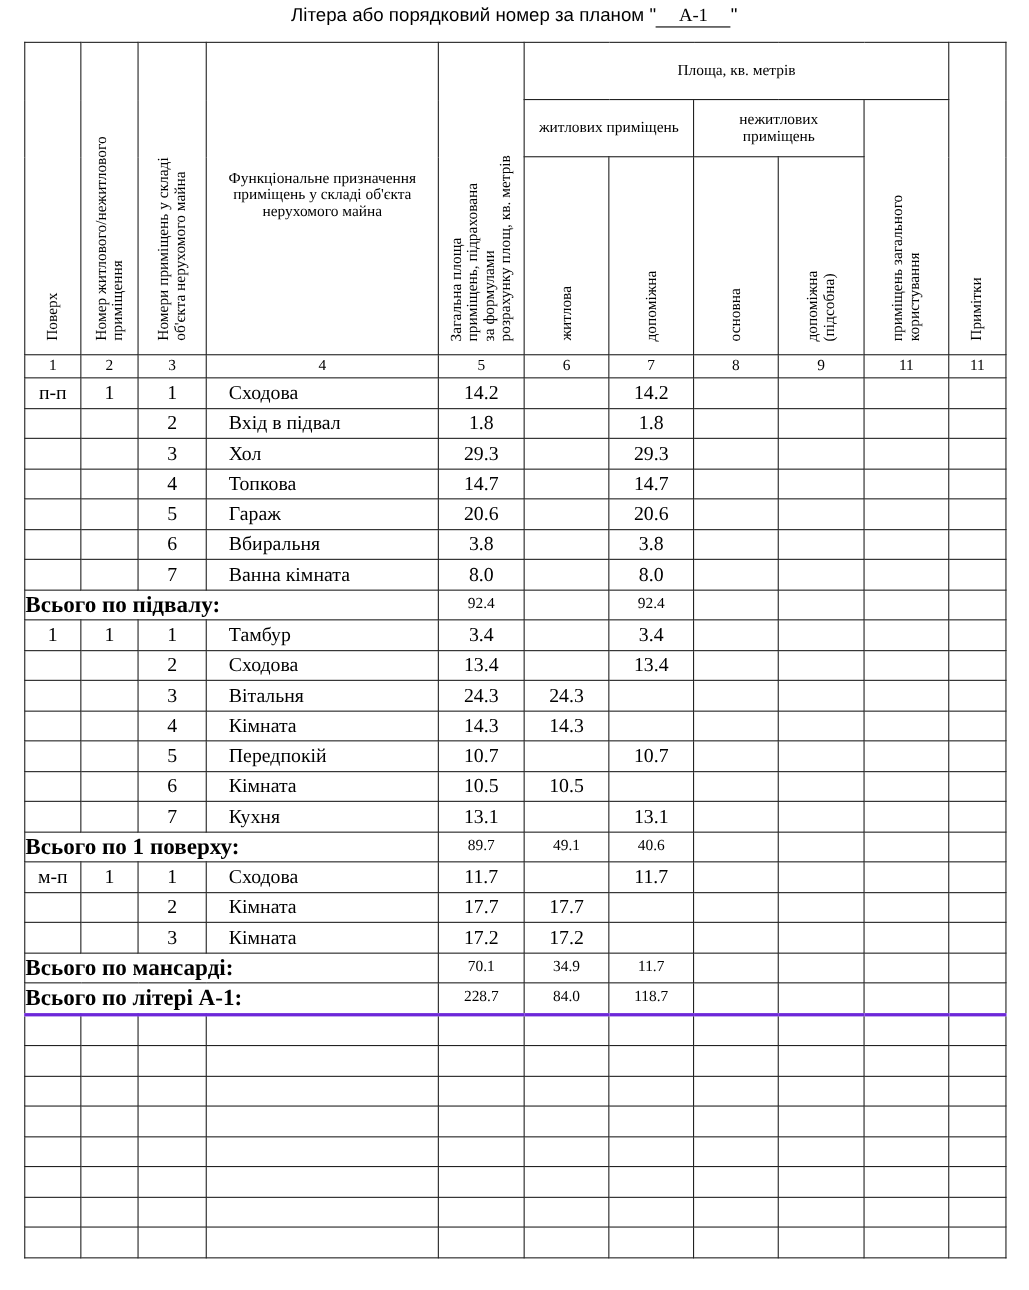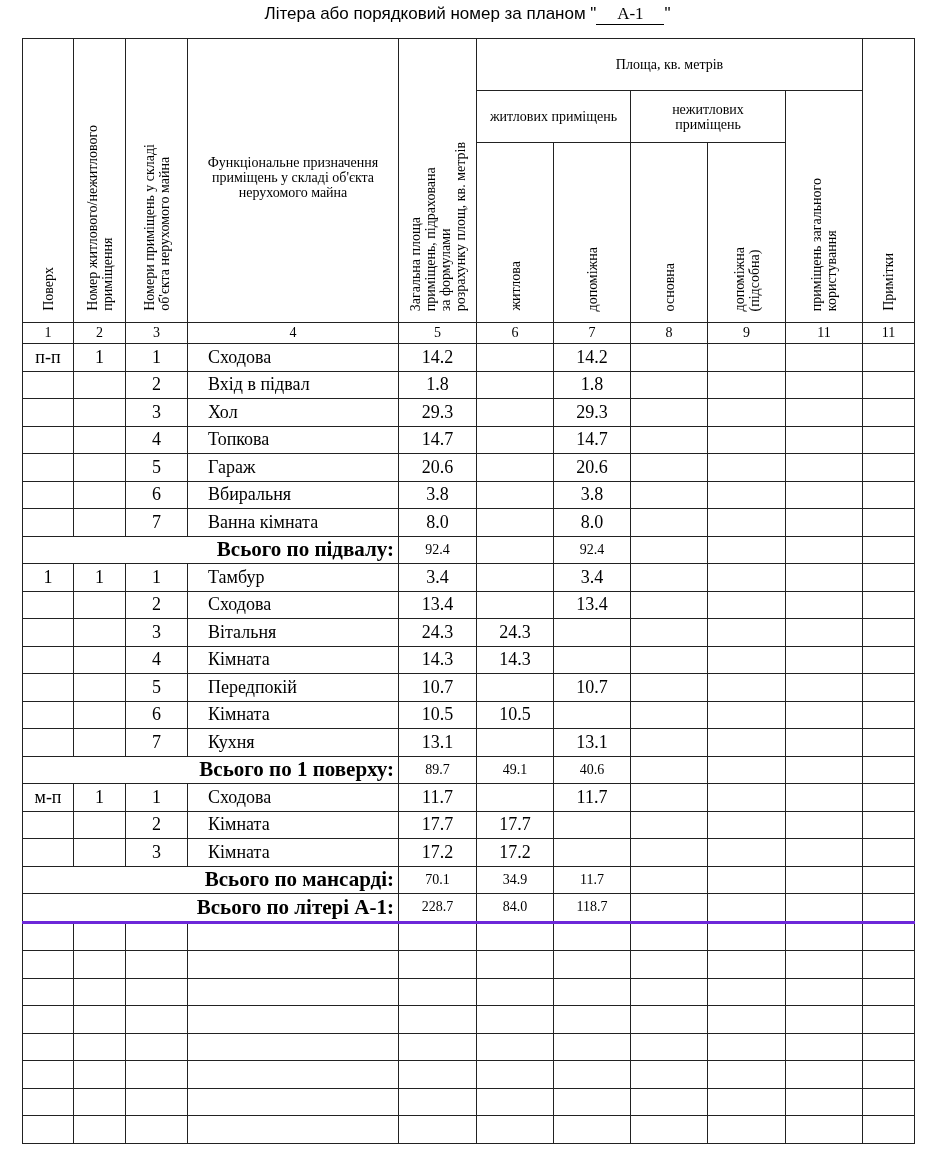--- a/index.html
+++ b/index.html
@@ -8,21 +8,21 @@
   .title .lit { display: inline-block; min-width: 60px; border-bottom: 1px solid #000; font-family: "Liberation Serif", serif; text-align: center; padding: 0 4px; }
   table.grid { position: absolute; top: 38px; left: 22px; border-collapse: collapse; table-layout: fixed; width: 892px; }
   table.grid td, table.grid th { border: 1.5px solid #222; padding: 0; font-weight: normal; overflow: hidden; }
   .hdr { font-size: 14px; line-height: 15px; text-align: center; vertical-align: middle; }
   .vert { writing-mode: vertical-rl; transform: rotate(180deg); text-align: left; display: inline-block; white-space: pre-line; font-size: 14px; line-height: 15px; }
   .vcell { vertical-align: bottom; padding-bottom: 8px !important; text-align: center; }
   .numrow td { height: 20px; font-size: 14px; text-align: center; vertical-align: middle; }
   .drow td { height: 26.5px; font-size: 18px; text-align: center; vertical-align: middle; }
   .drow td.name { text-align: left; padding-left: 20px; }
   .trow td { height: 26.5px; font-size: 14px; text-align: center; vertical-align: middle; }
-  .trow td.tlabel { text-align: right; padding-right: 4px; font-weight: bold; font-size: 21px; }
+  .trow td.tlabel { text-align: left; padding-right: 4px; font-weight: bold; font-size: 21px; }
   .trow td { border-top: 3px solid #000; }
   .trow.last-total td, .after-total td { border-bottom: 3px solid #6d28d9; }
   .erow td { height: 26.5px; }
 </style>
 </head>
 <body>
 
 <div class="title">
   <span>Літера або порядковий номер за планом "</span><span class="lit">А-1</span><span>"</span>
 </div>

